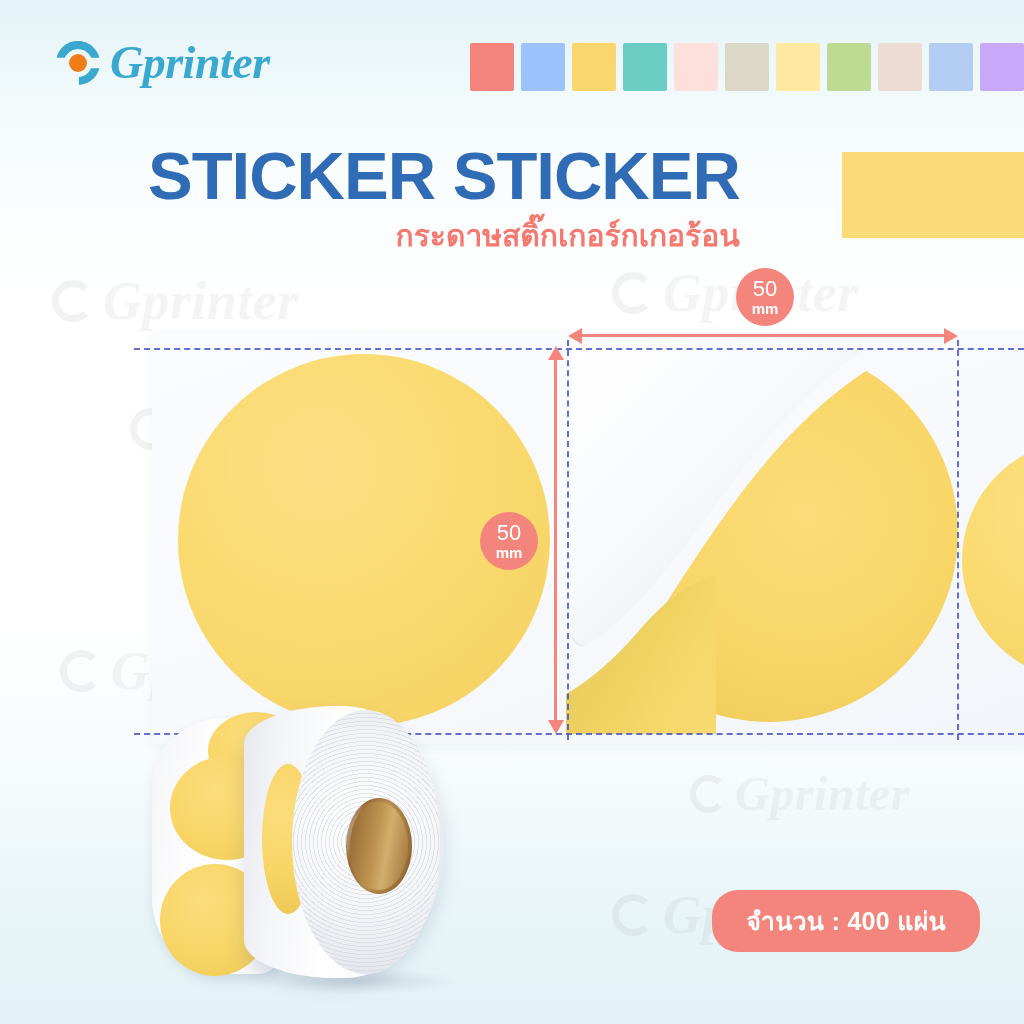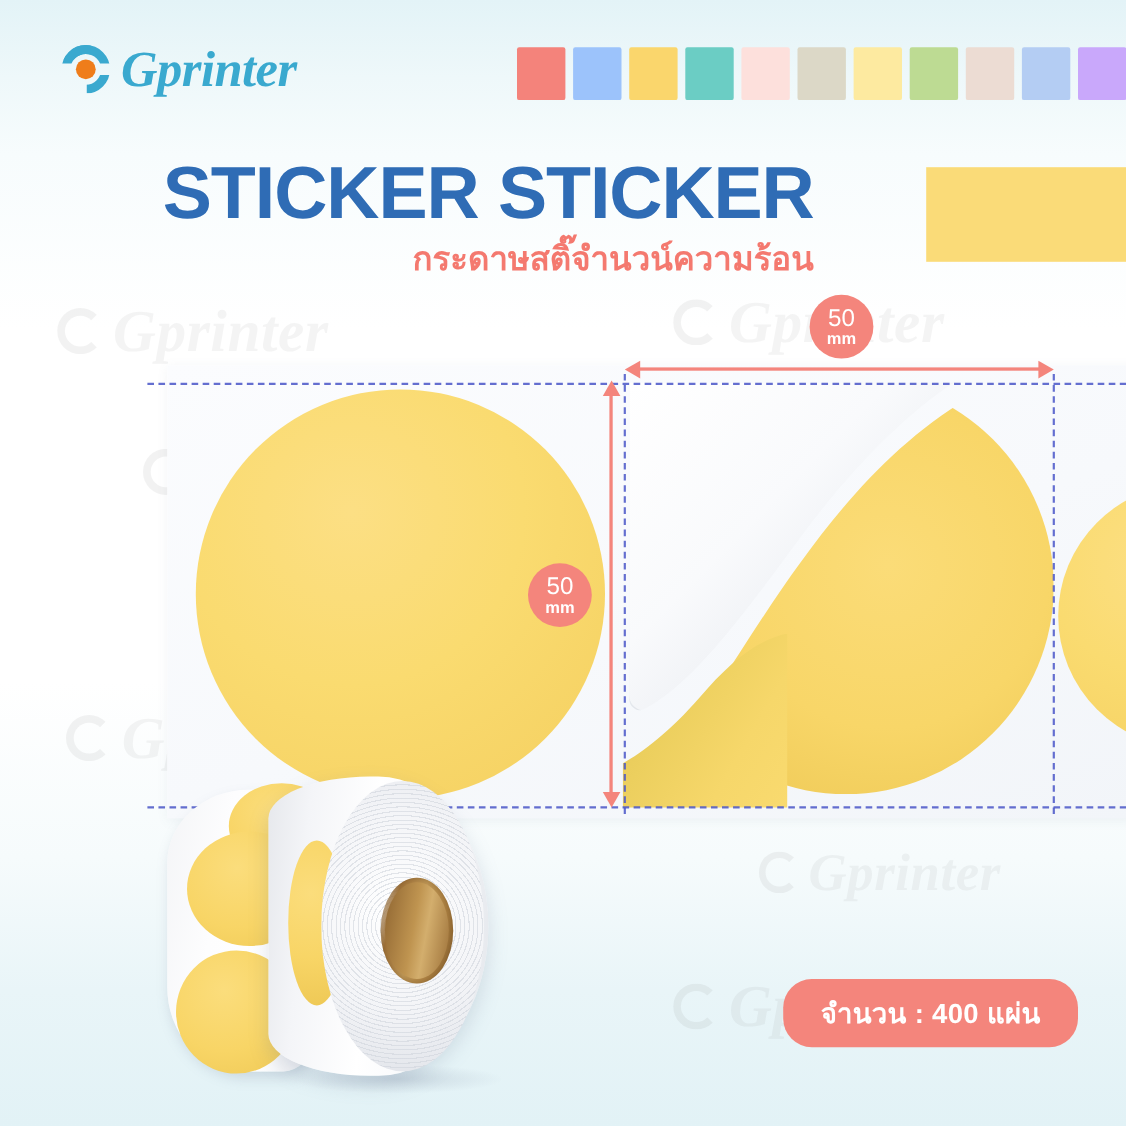--- a/index.html
+++ b/index.html
@@ -241,21 +241,21 @@
       <div class="swatch" style="background:#ecdcd3"></div>
       <div class="swatch" style="background:#b4cdf3"></div>
       <div class="swatch" style="background:#c9a8fb"></div>
     </div>
   </div>
 
   <div class="yellow-block"></div>
 
   <div class="title-wrap">
     <div class="title">STICKER STICKER</div>
-    <div class="subtitle">กระดาษสติ๊จำนวน์ความร้อน</div>
+    <div class="subtitle">กระดาษสติ๊กเกอร์กเกอร้อน</div>
   </div>
 
   <div class="sheet"></div>
 
   <div class="circle" style="left:178px; top:354px; width:372px; height:372px;"></div>
 
   <div class="circle" style="left:962px; top:440px; width:240px; height:240px;"></div>
 
   <div class="peel-wrap">
     <div class="peel-circle"></div>

